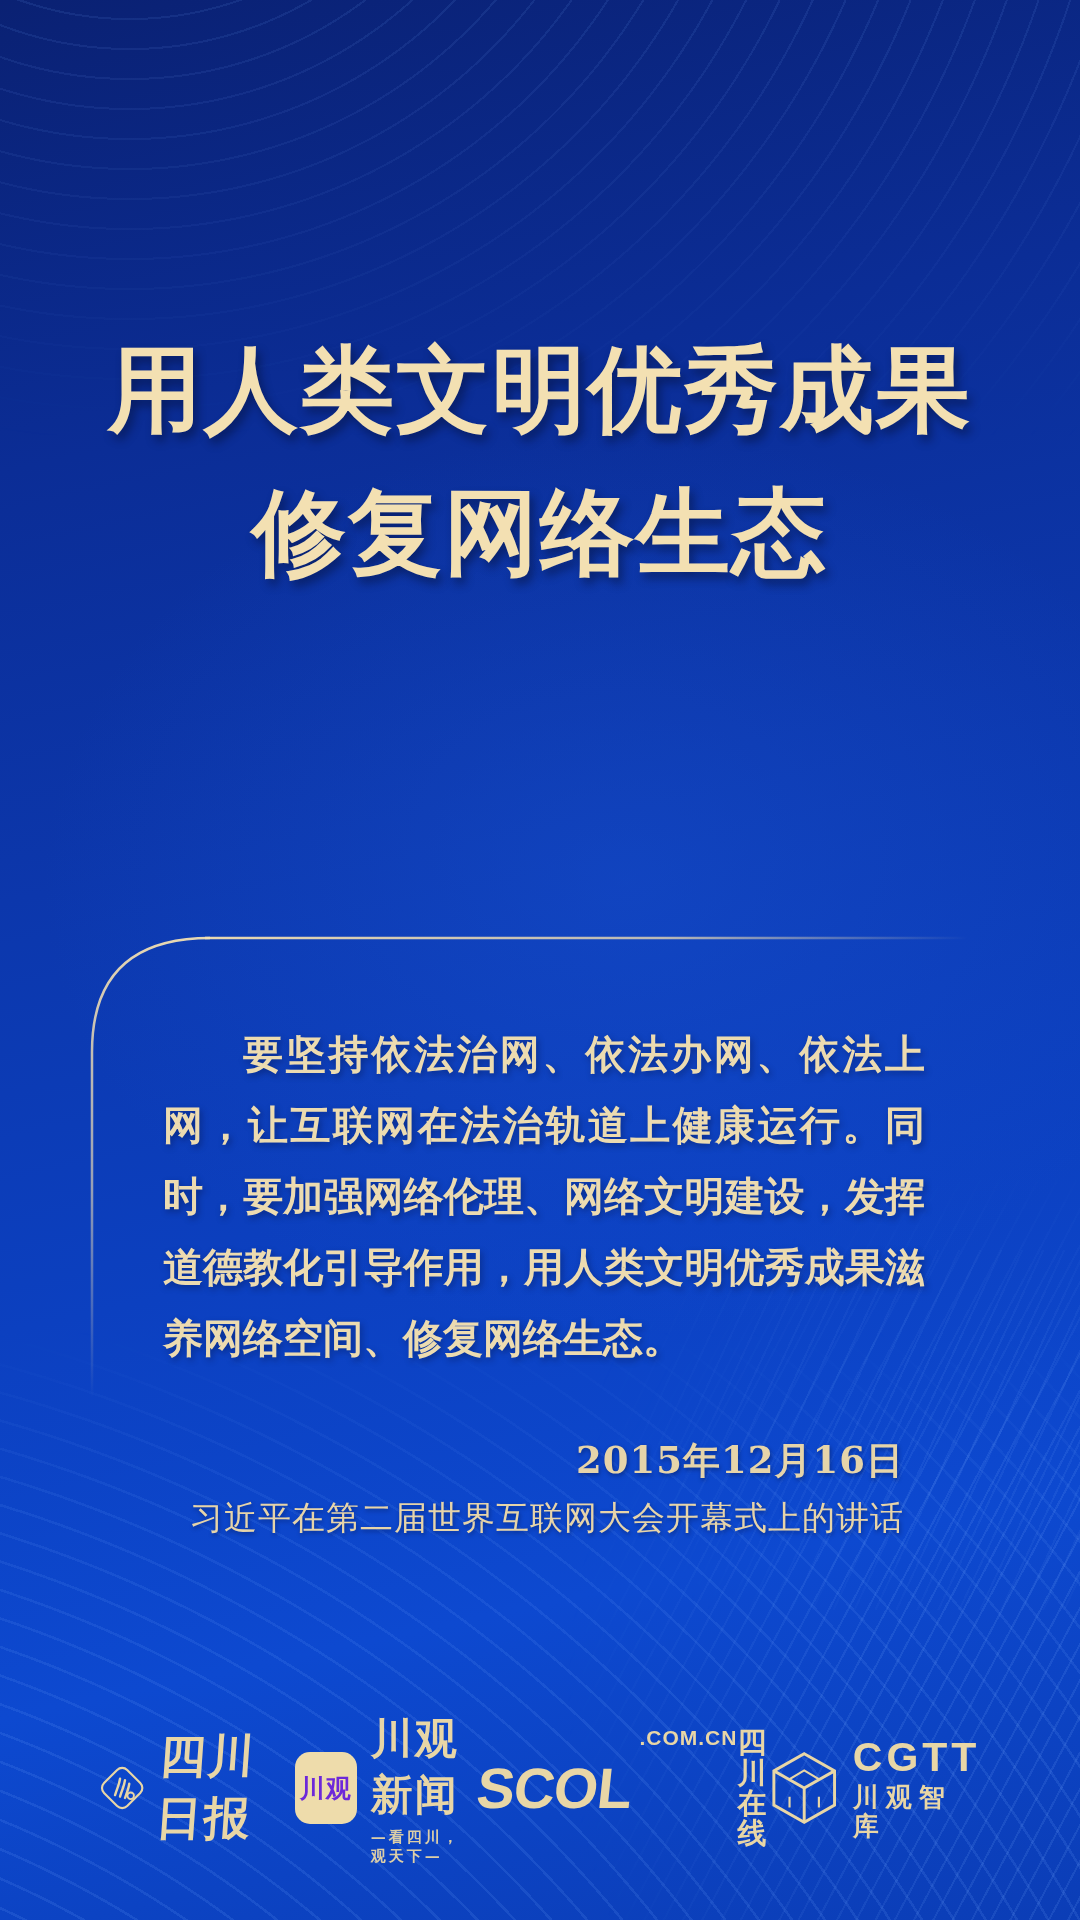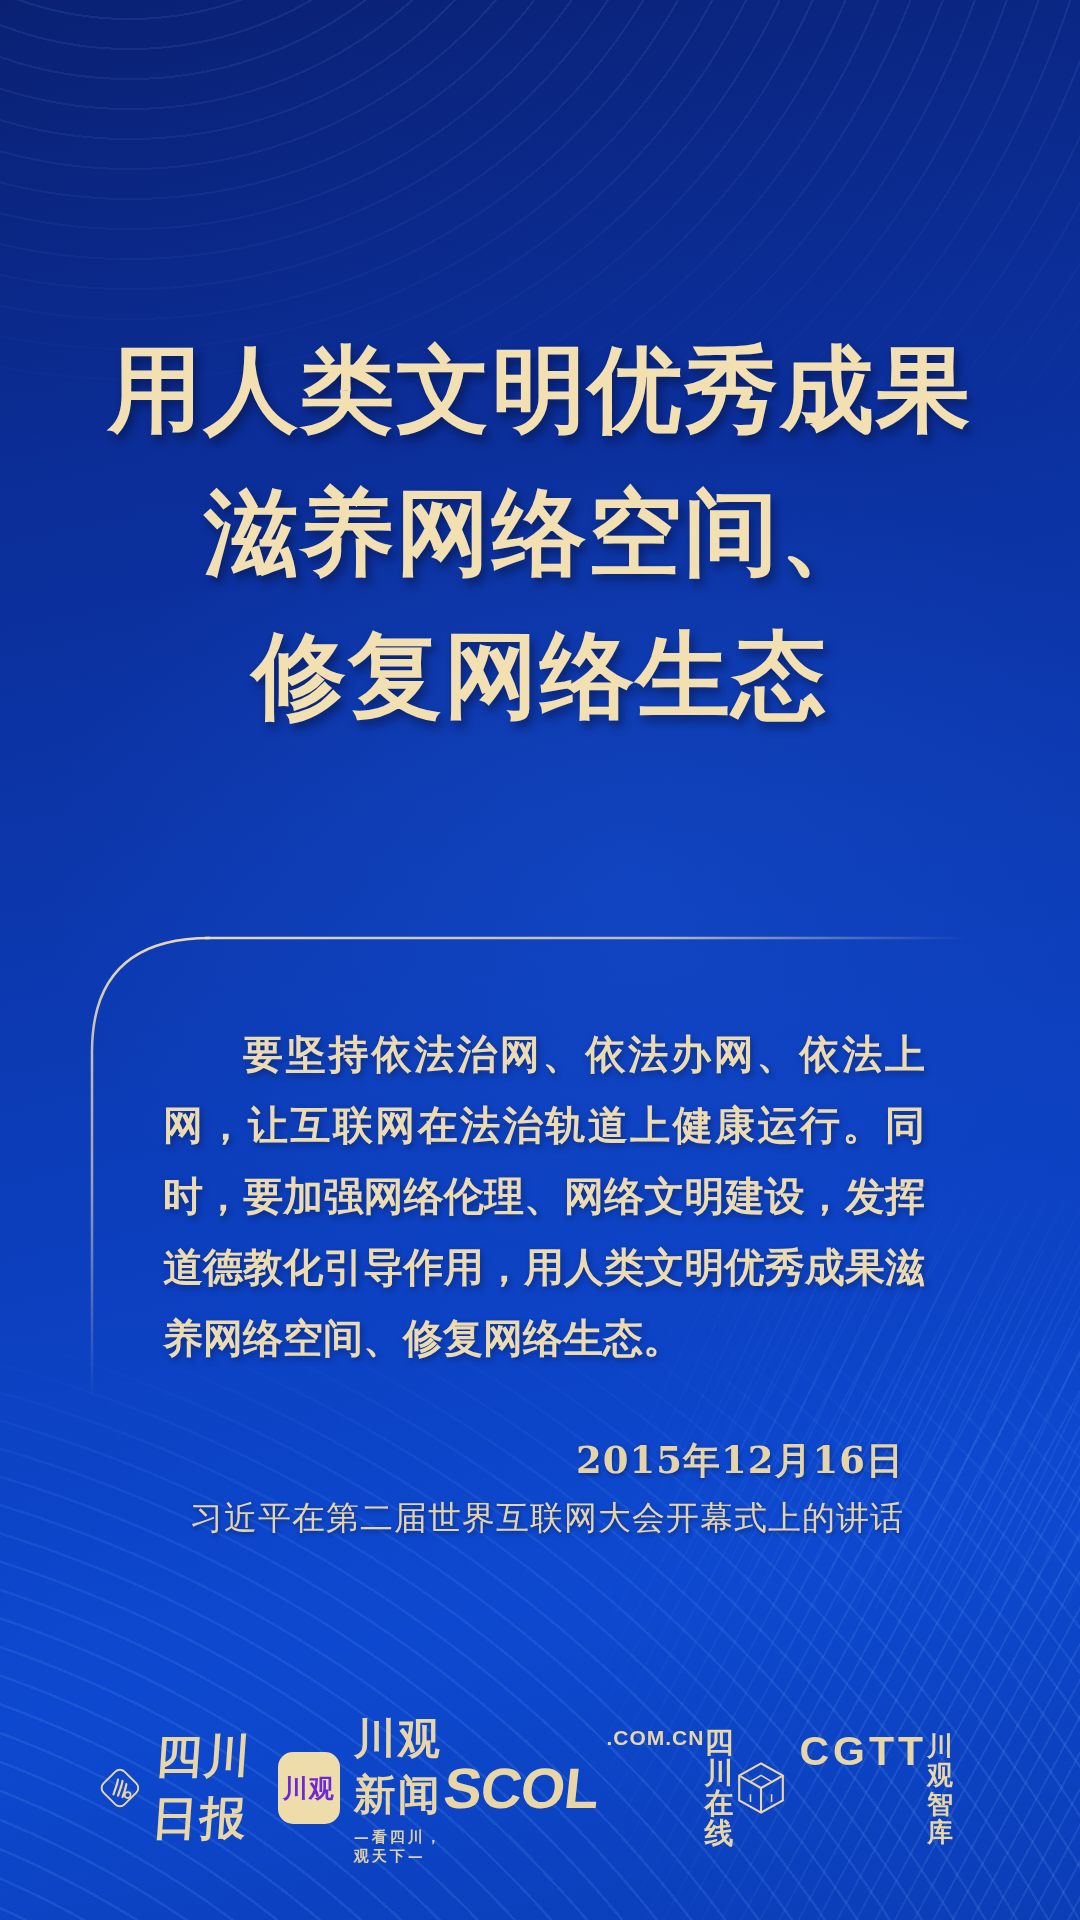--- a/index.html
+++ b/index.html
@@ -81,21 +81,21 @@
     display:flex;align-items:center;justify-content:center;
     color:#6d28d9;font-size:25px;font-weight:900;letter-spacing:1px;flex:0 0 auto;
   }
   .cgn-col{margin-left:14px;display:flex;flex-direction:column;align-items:center;}
   .cgn-name{font-size:42px;font-weight:900;letter-spacing:2px;}
   .cgn-tag{font-size:15px;font-weight:700;letter-spacing:3px;margin-top:5px;opacity:.95;}
   .scol-brand{font-size:57px;font-weight:900;letter-spacing:-1px;transform:skewX(-6deg);font-family:"Liberation Sans","DejaVu Sans",sans-serif;}
   .scol-col{margin-left:8px;display:flex;flex-direction:row;line-height:1.05;}
   .scol-domain{font-size:21px;font-weight:900;letter-spacing:1px;font-family:"Liberation Sans","DejaVu Sans",sans-serif;}
   .scol-name{font-size:29px;font-weight:900;letter-spacing:2px;}
-  .cgtt-col{margin-left:12px;display:flex;flex-direction:row;line-height:1.1;}
+  .cgtt-col{margin-left:12px;display:flex;flex-direction:column;line-height:1.1;}
   .cgtt-brand{font-size:41px;font-weight:900;letter-spacing:4px;font-family:"Liberation Sans","DejaVu Sans",sans-serif;}
   .cgtt-name{font-size:26px;font-weight:700;letter-spacing:7px;margin-top:3px;}
 </style>
 </head>
 <body>
 
 <div class="poster">
 
   <div class="arcs-top"></div>
   <div class="arcs-bottom"></div>
@@ -114,21 +114,20 @@
         <stop offset="0.55" stop-color="#f3e0b2" stop-opacity="0.6"></stop>
         <stop offset="1" stop-color="#f3e0b2" stop-opacity="0"></stop>
       </linearGradient>
     </defs>
     <path d="M 205 938 H 968" stroke="url(#fadeH)" stroke-width="2.5" fill="none"></path>
     <path d="M 210 938 Q 92 938 92 1052 L 92 1398" stroke="url(#fadeV)" stroke-width="2.5" fill="none"></path>
   </svg>
 
   <div class="title">
     <div>用人类文明优秀成果</div>
-    <div>滋养网络空间、</div>
     <div>修复网络生态</div>
   </div>
 
   <p class="quote">要坚持依法治网、依法办网、依法上网，让互联网在法治轨道上健康运行。同时，要加强网络伦理、网络文明建设，发挥道德教化引导作用，用人类文明优秀成果滋养网络空间、修复网络生态。</p>
 
   <div class="source">
     <div class="date">2015年12月16日</div>
     <div class="attr">习近平在第二届世界互联网大会开幕式上的讲话</div>
   </div>
 

